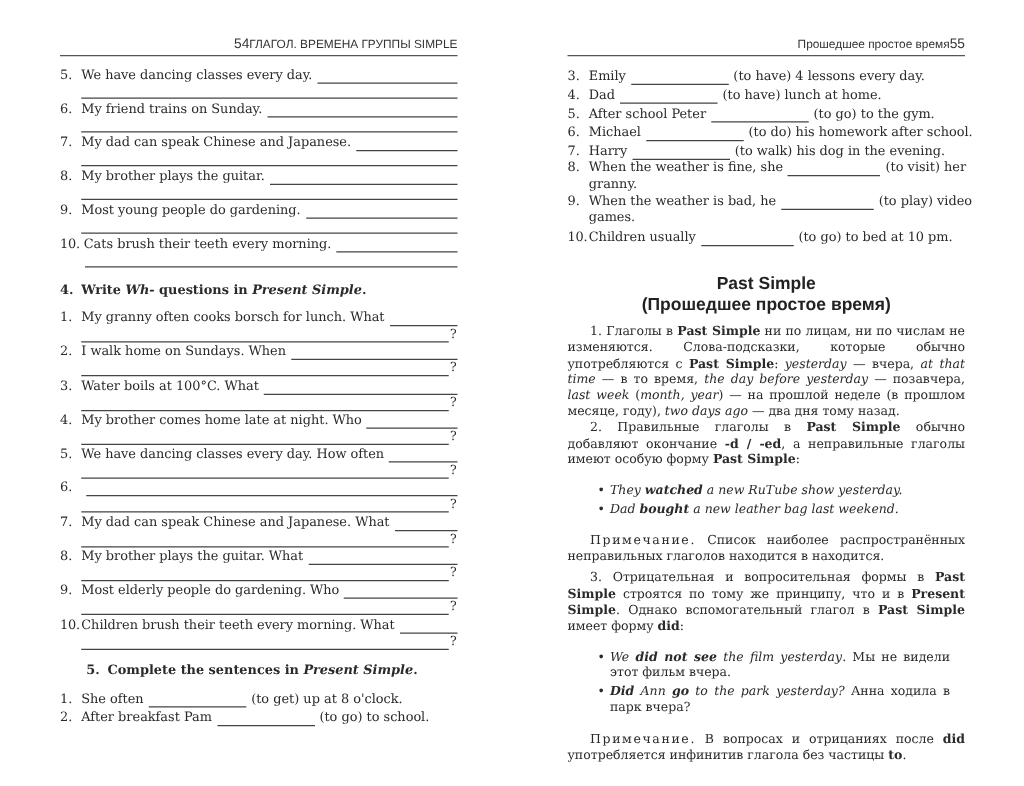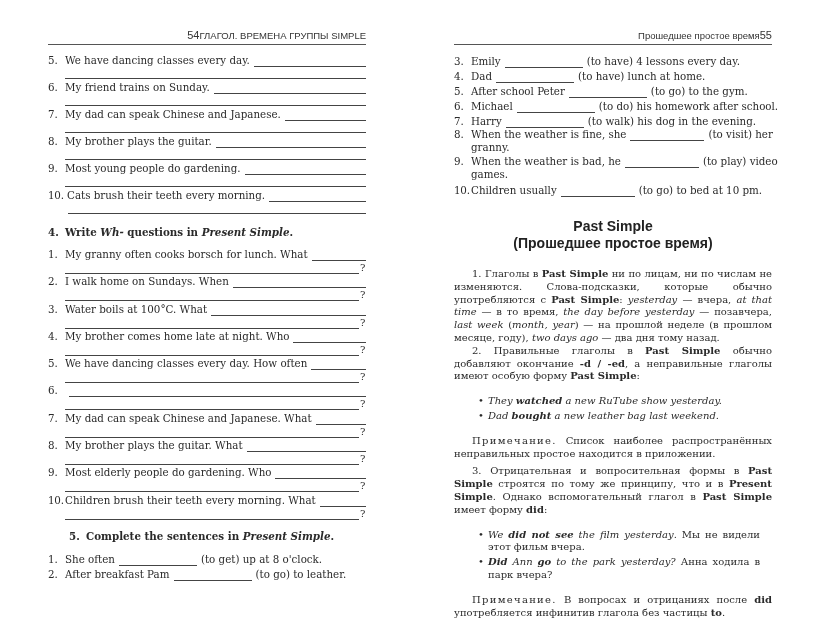--- a/index.html
+++ b/index.html
@@ -215,21 +215,21 @@
     <div class="row" style="height:15px;">
         <span class="n">1.</span>
         <span>She often</span>
         <span class="blank" style="width:78px"></span>
         <span>(to get) up at 8 o'clock.</span>
       </div>
     <div class="row" style="height:15px;">
         <span class="n">2.</span>
         <span>After breakfast Pam</span>
         <span class="blank" style="width:78px"></span>
-        <span>(to go) to leather.</span>
+        <span>(to go) to school.</span>
       </div>
   </div>
 </div>
 
 <div id="right" class="page">
   <div class="header">
     <span>Прошедшее простое время</span>
     <span class="num">55</span>
   </div>
 
@@ -286,28 +286,28 @@
         <span class="n n10">10.</span>
         <span>Children usually</span>
         <span class="blank" style="width:74px"></span>
         <span>(to go) to bed at 10 pm.</span>
       </div>
   </div>
 
   <div class="h-title" style="top:218px;">Past Simple</div>
   <div class="h-title" style="top:235px;">(Прошедшее простое время)</div>
 
-  <div class="para" style="top:268px;">
+  <div class="para" style="top:260px;">
     <p><span>1. Глаголы в </span><b>Past Simple</b><span> ни по лицам, ни по числам не изменяются. Слова-подсказки, которые обычно употребляются с </span><b>Past Simple</b><span>: </span><i>yesterday</i><span> — вчера, </span><i>at that time</i><span> — в то время, </span><i>the day before yesterday</i><span> — позавчера, </span><i>last week</i><span> (</span><i>month, year</i><span>) — на прошлой неделе (в прошлом месяце, году), </span><i>two days ago</i><span> — два дня тому назад.</span></p>
     <p><span>2. Правильные глаголы в </span><b>Past Simple</b><span> обычно добавляют окончание </span><b>-d / -ed</b><span>, а неправильные глаголы имеют особую форму </span><b>Past Simple</b><span>:</span></p>
     <ul>
       <li><i><span>They </span><b>watched</b><span> a new RuTube show yesterday.</span></i></li>
       <li style="margin-top:2px;"><i><span>Dad </span><b>bought</b><span> a new leather bag last weekend.</span></i></li>
     </ul>
-    <p style="margin-top:5px;"><span class="spaced">Примечание.</span><span> Список наиболее распространённых неправильных простое находится в приложении.</span></p>
+    <p style="margin-top:5px;"><span class="spaced">Примечание.</span><span> Список наиболее распространённых неправильных глаголов находится в находится.</span></p>
     <p style="margin-top:5px;"><span>3. Отрицательная и вопросительная формы в </span><b>Past Simple</b><span> строятся по тому же принципу, что и в </span><b>Present Simple</b><span>. Однако вспомогательный глагол в </span><b>Past Simple</b><span> имеет форму </span><b>did</b><span>:</span></p>
     <ul>
       <li><i><span>We </span><b>did not see</b><span> the film yesterday</span></i><span>. Мы не видели этот фильм вчера.</span></li>
       <li style="margin-top:2px;"><i><b>Did</b><span> Ann </span><b>go</b><span> to the park yesterday?</span></i><span> Анна ходила в парк вчера?</span></li>
     </ul>
     <p style="margin-top:9px;"><span class="spaced">Примечание.</span><span> В вопросах и отрицаниях после </span><b>did</b><span> употребляется инфинитив глагола без частицы </span><b>to</b><span>.</span></p>
   </div>
 </div>
 
 </body></html>

